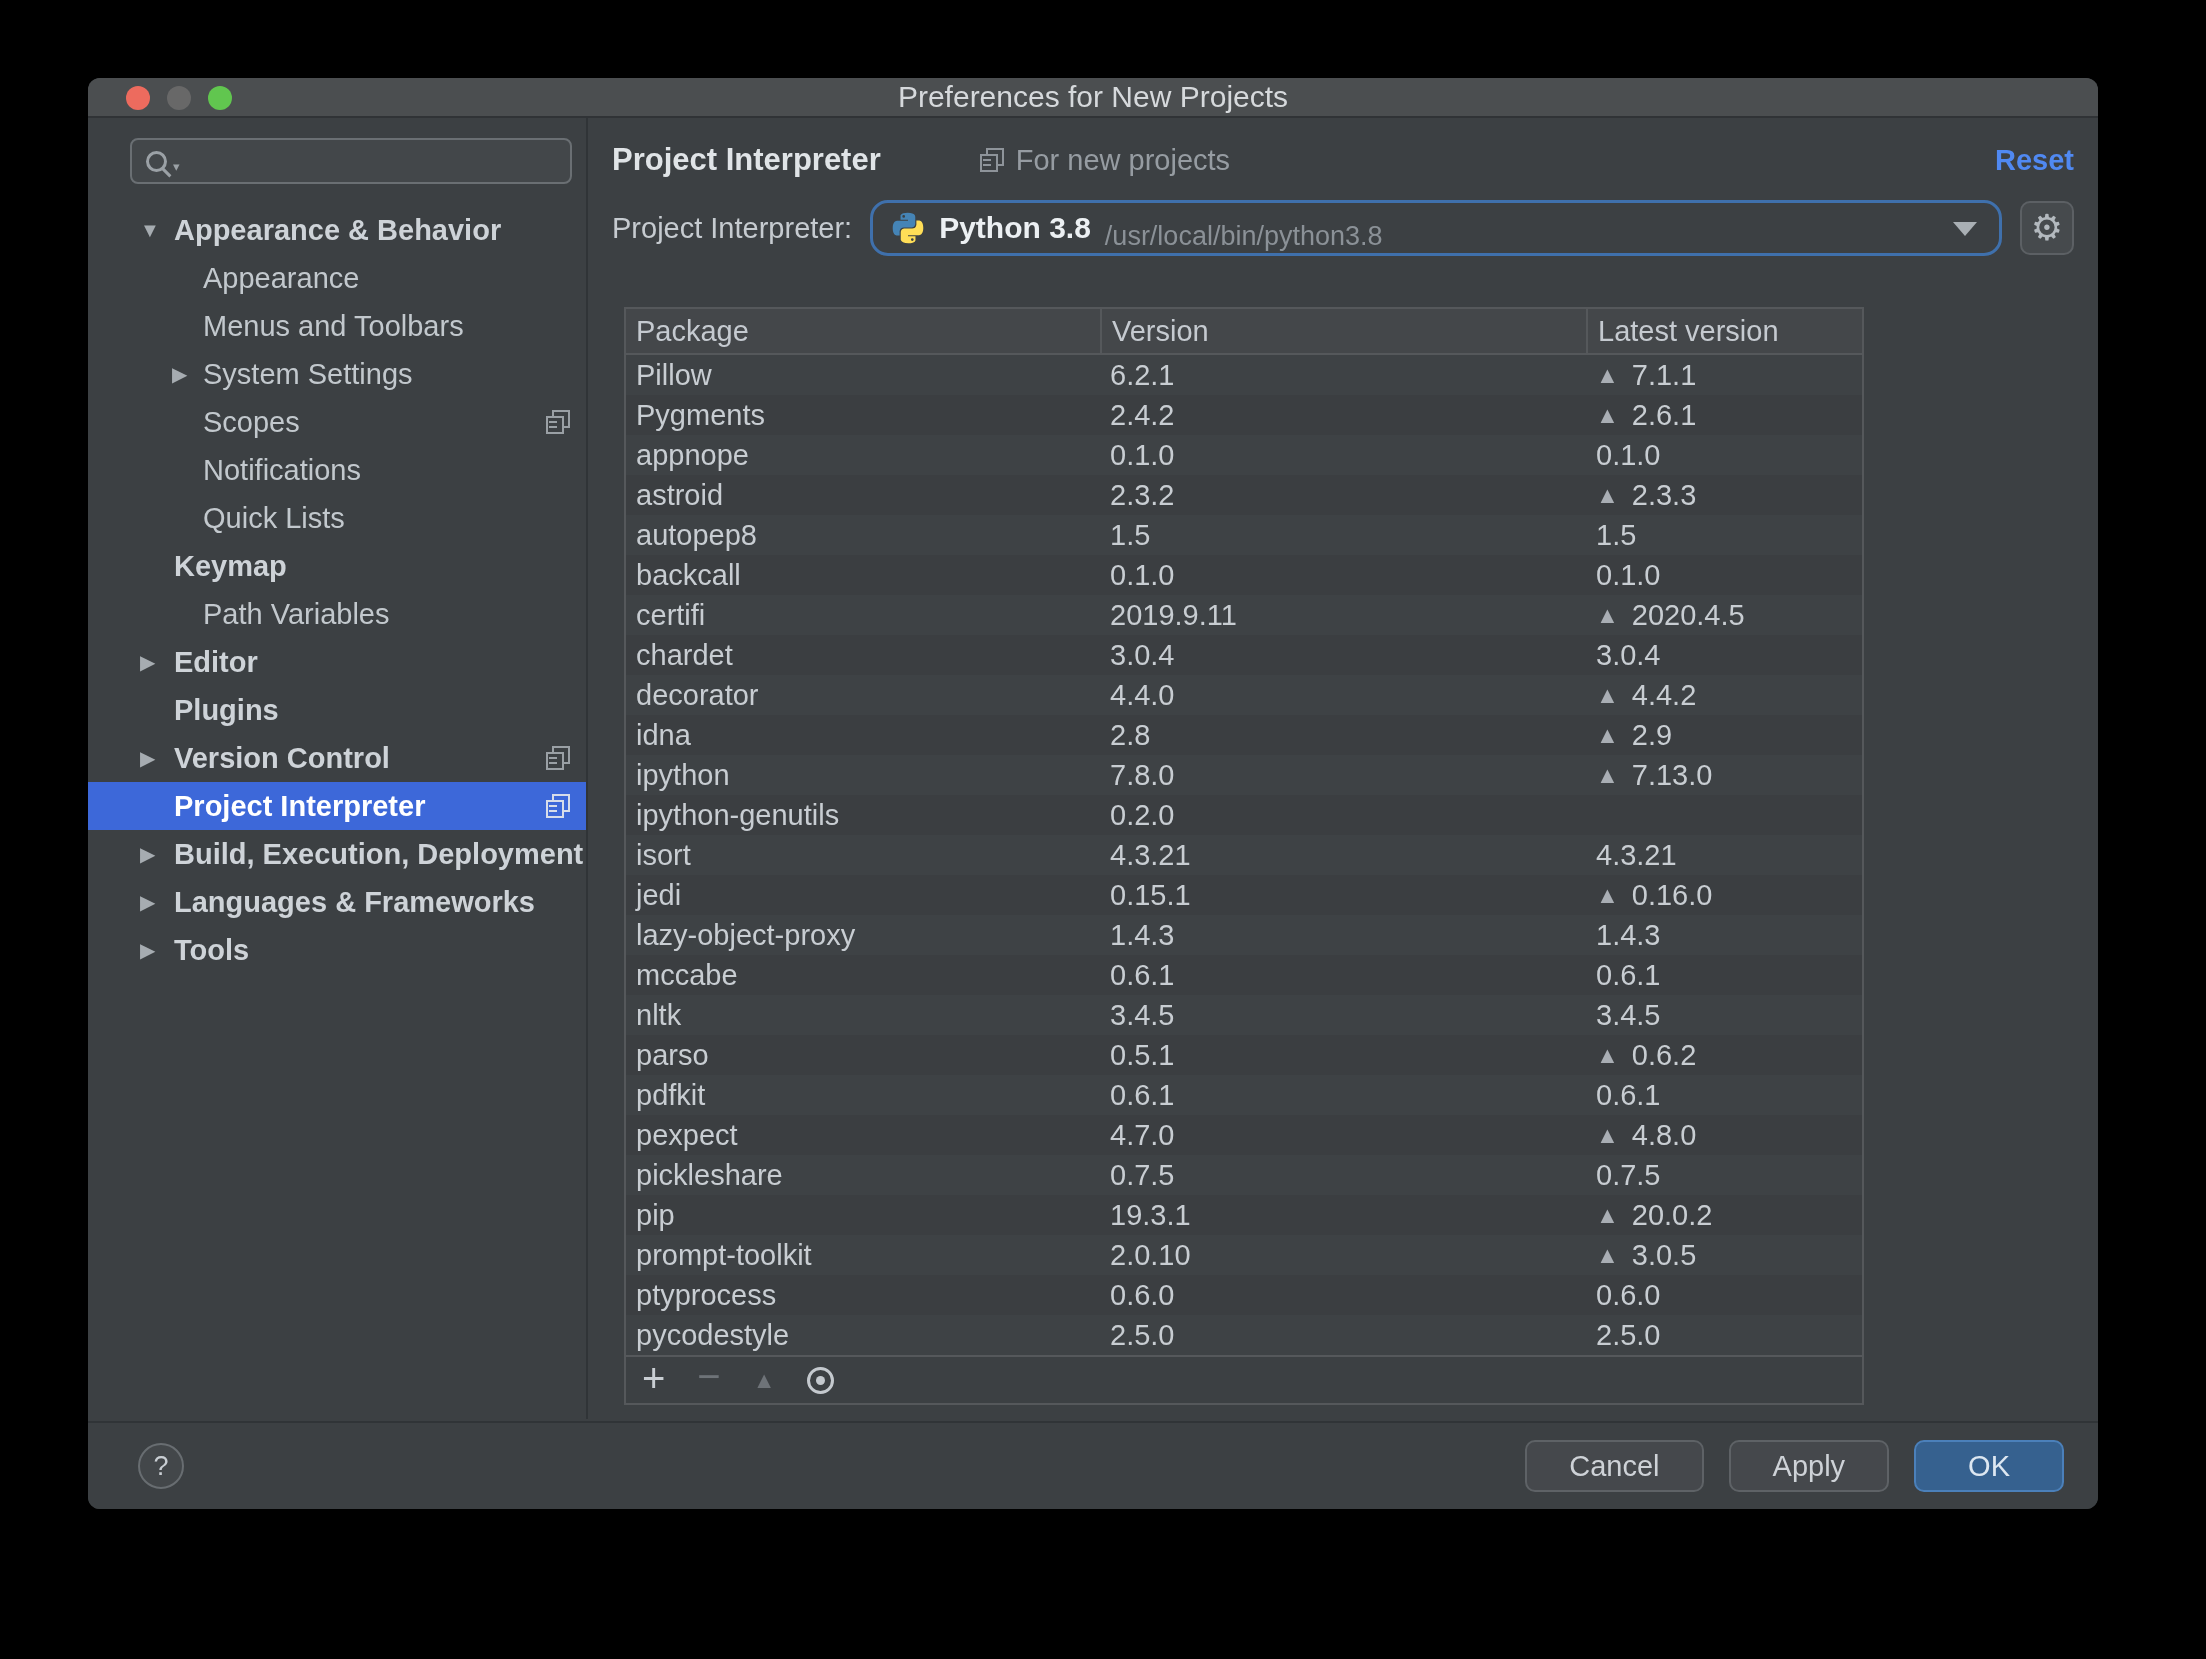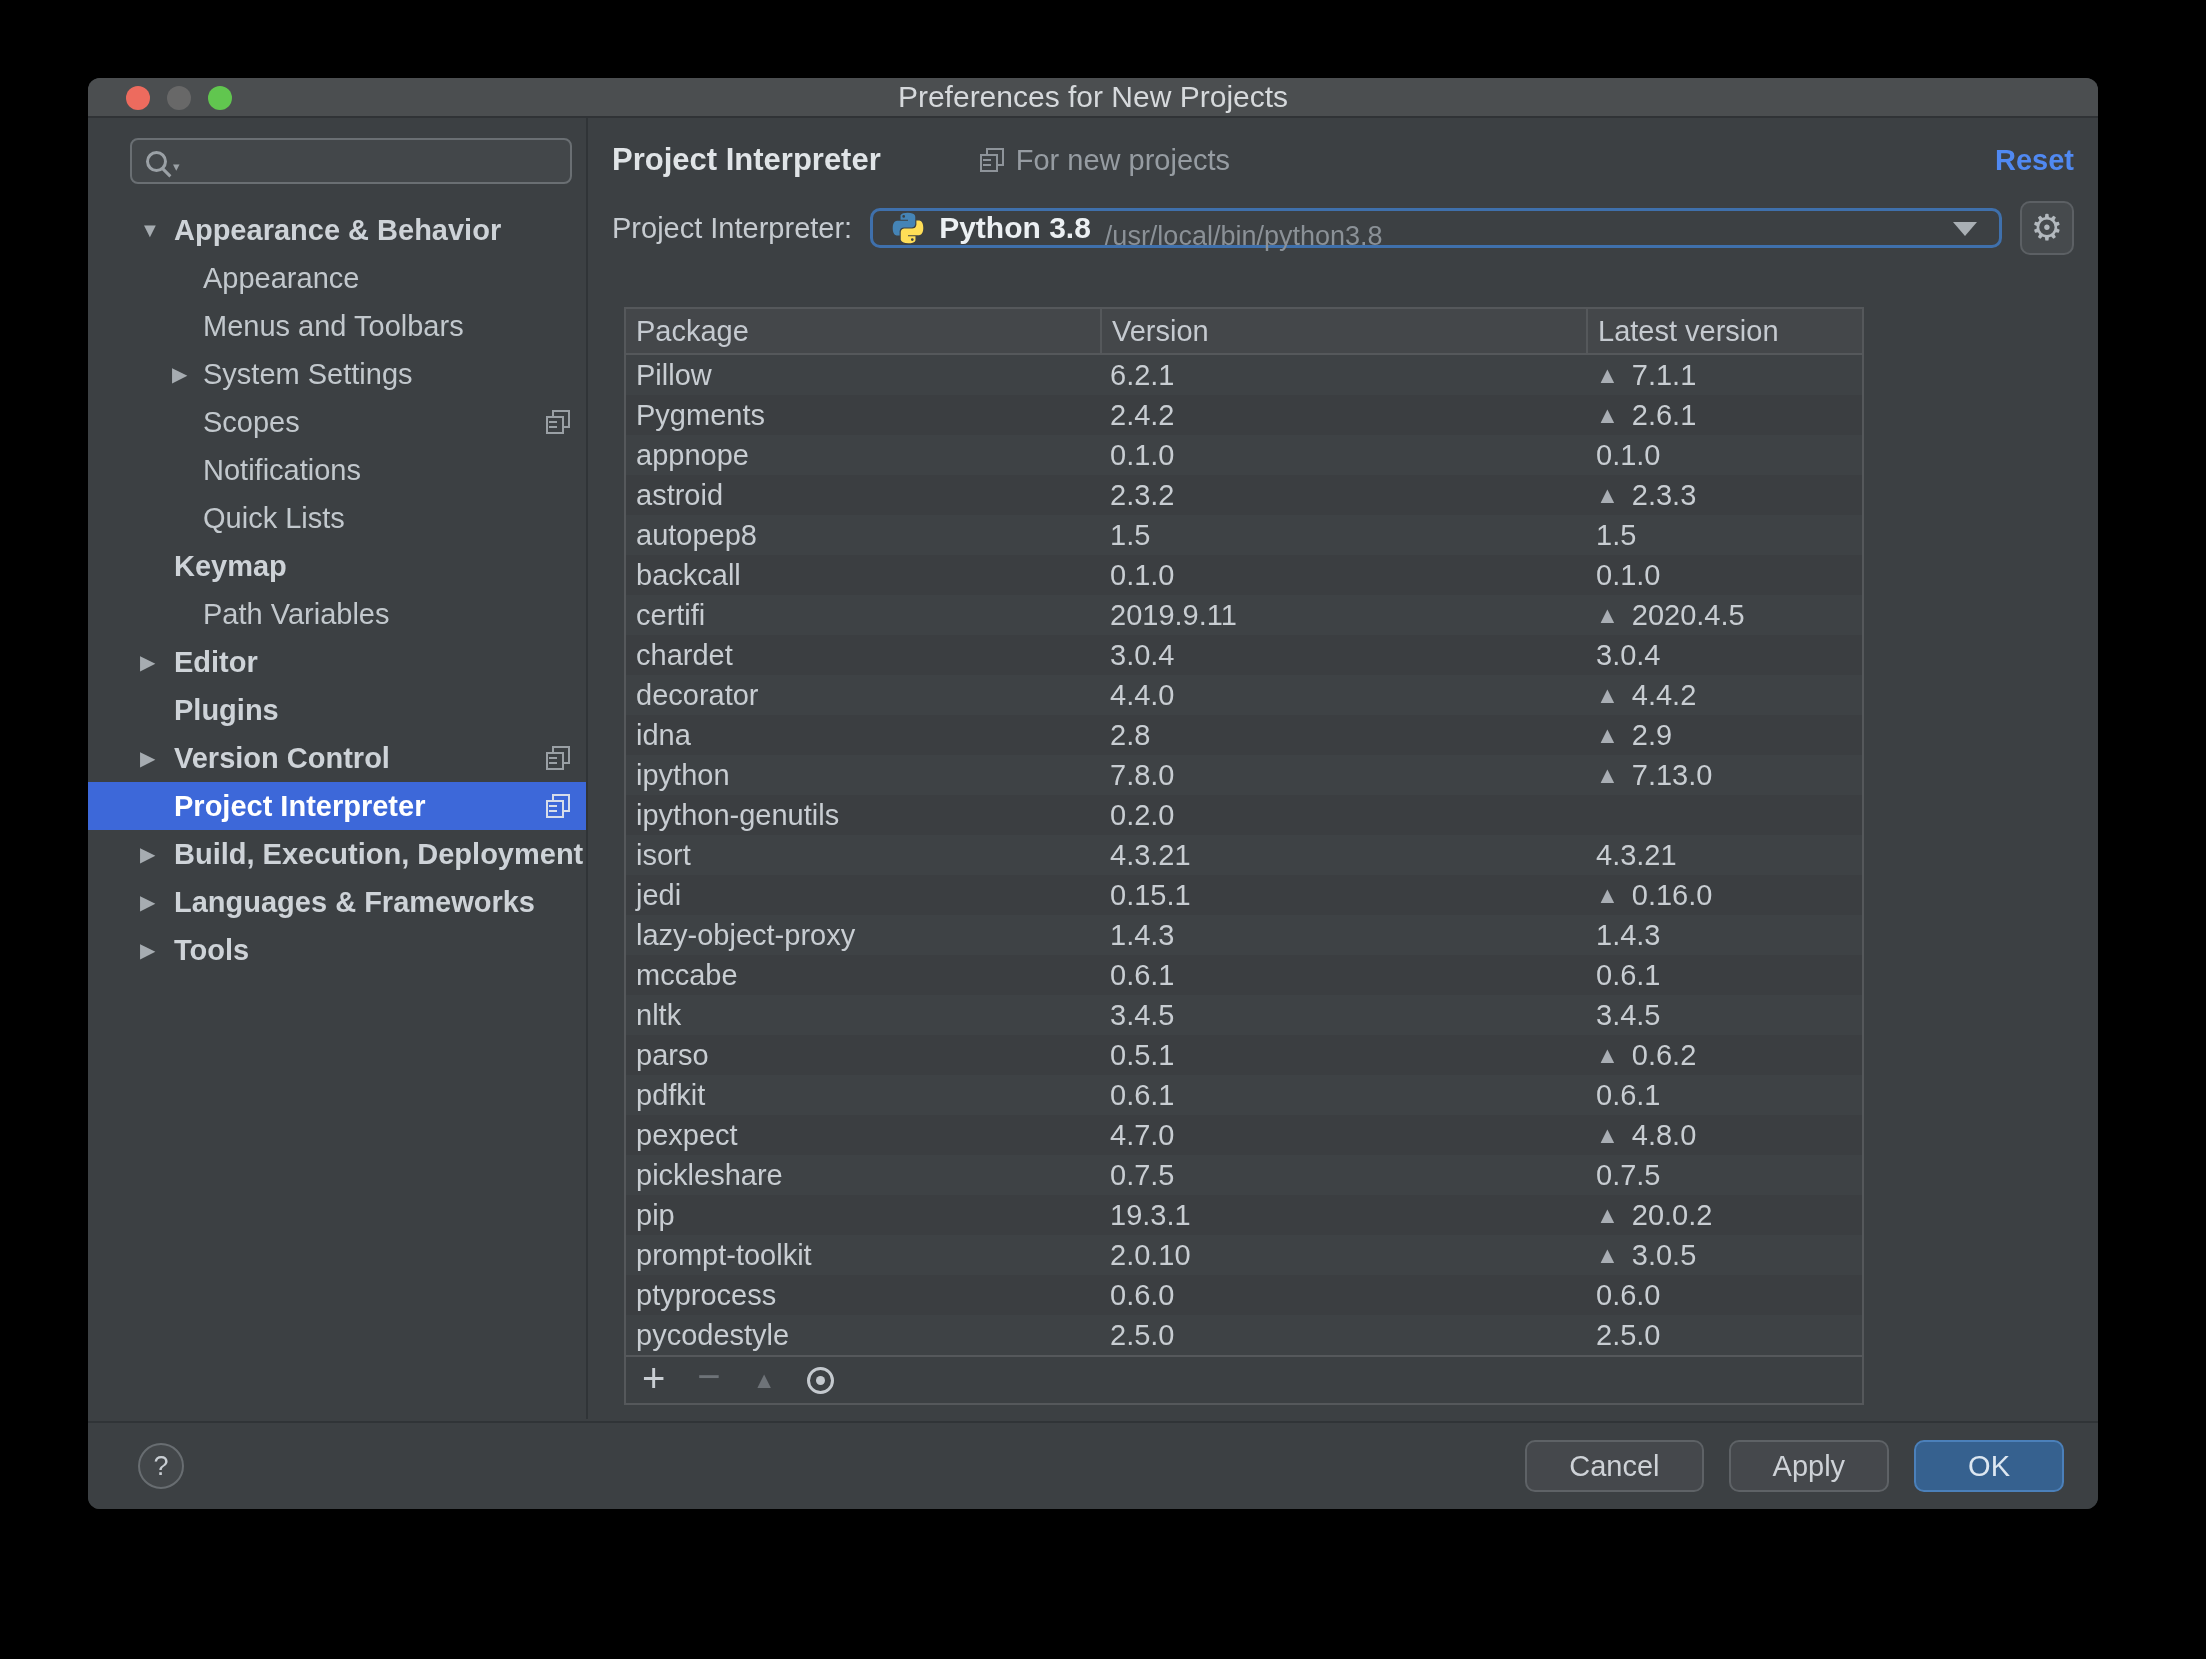--- a/index.html
+++ b/index.html
@@ -60,21 +60,21 @@
   .page-title{font-size:31px;font-weight:bold;color:#e0e4e7;}
   .scope{display:flex;align-items:center;margin-left:99px;color:#969ca2;font-size:29px;gap:12px;}
   .scope .dup-icon::before{border-color:#8e949a;}
   .scope .dup-icon::after{border-color:#8e949a;
     background-image:linear-gradient(#8e949a 2px, transparent 2px),linear-gradient(#8e949a 2px, transparent 2px);}
   .reset{margin-left:auto;color:#5089f2;font-size:29px;font-weight:bold;cursor:pointer;}
 
   .interp-row{position:absolute;left:24px;right:24px;top:80px;height:60px;
     display:flex;align-items:center;}
   .interp-label{font-size:29px;color:#c6cbd0;margin-right:18px;flex:none;}
-  .combo{flex:1;height:40px;border:3px solid #3f70ac;border-radius:10px;background:#3c4043;
+  .combo{flex:1;height:56px;border:3px solid #3f70ac;border-radius:18px;background:#3c4043;
     display:flex;align-items:center;padding:0 56px 0 18px;position:relative;}
   .py-logo{width:34px;height:34px;flex:none;margin-right:14px;}
   .combo-name{font-size:30px;font-weight:bold;color:#ecf0f3;}
   .combo-path{font-size:27px;color:#8b9197;margin-left:14px;margin-top:16px;}
   .combo-caret{position:absolute;right:22px;top:50%;margin-top:-6px;width:0;height:0;
     border-left:12px solid transparent;border-right:12px solid transparent;
     border-top:14px solid #a9afb4;}
   .gear-btn{width:54px;height:54px;margin-left:18px;flex:none;border:2px solid #5c6064;
     border-radius:10px;background:#464a4d;display:flex;align-items:center;justify-content:center;}
   .gear-glyph{font-size:36px;color:#b3b9be;line-height:1;}

